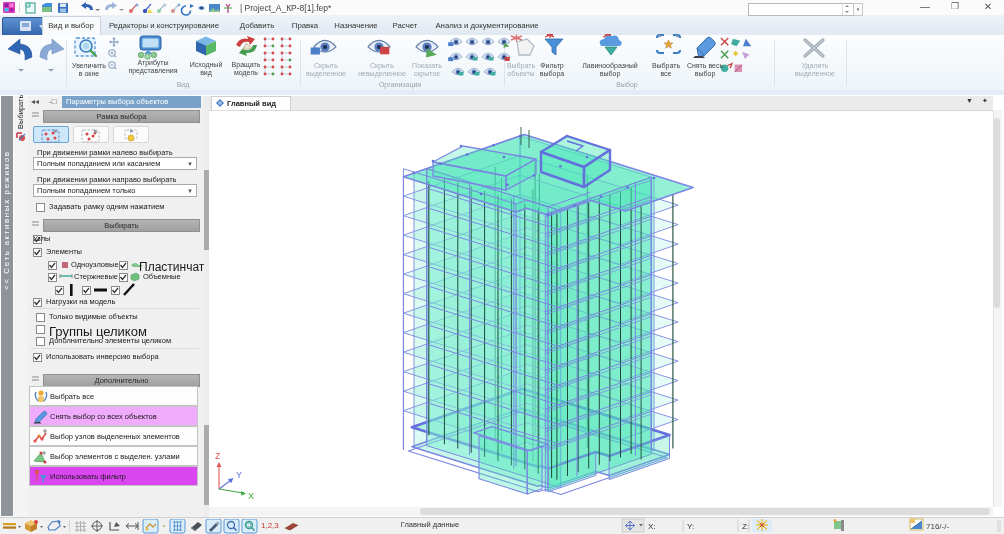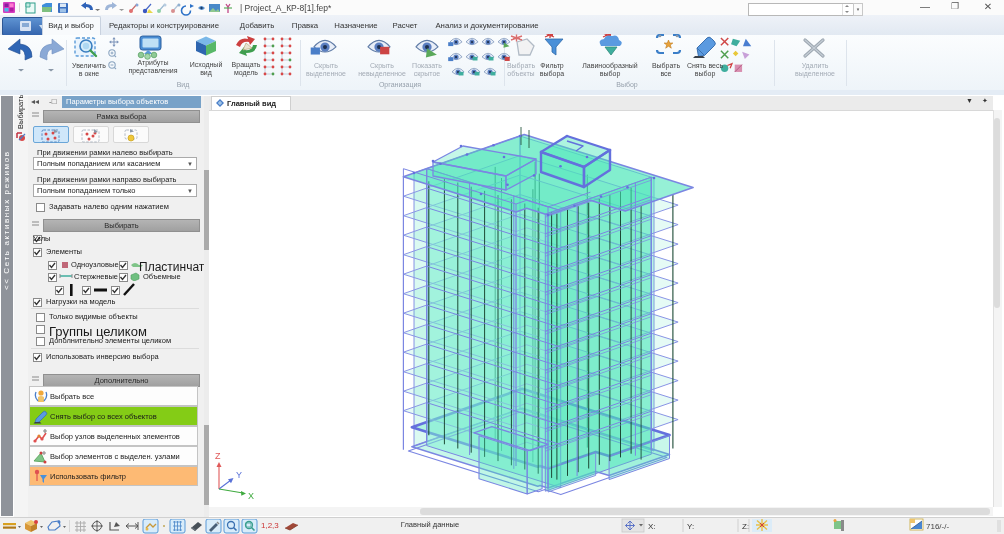--- a/index.html
+++ b/index.html
@@ -284,21 +284,21 @@
       <circle cx="14" cy="5" r="1.5" fill="#d84848"></circle>
       <path d="M13 1 l4 3 -4 1z" fill="#8a98a8"></path>
     </svg></div><div style="position:absolute;left:113px;top:126px;width:36px;height:17px;background:#fbfbfb;border:1px solid #d8d8d8;border-radius:2px;text-align:center;padding-top:1px;box-sizing:border-box"><svg width="20" height="15">
       <rect x="4" y="2" width="12" height="9" rx="1.5" fill="none" stroke="#b0b8c4" stroke-width="1" stroke-dasharray="2.5 1.5"></rect>
       <circle cx="10" cy="10" r="3" fill="#f0c83a" stroke="#c8a020" stroke-width="0.7"></circle>
       <path d="M9 1 l4 2.5 -4 1z" fill="#8a98a8"></path>
     </svg></div><div style="position:absolute;left:37px;top:148px;font-size:7.5px;color:#1a1a1a;white-space:nowrap">При движении рамки налево выбирать</div><div style="position:absolute;left:33px;top:157px;width:164px;height:13px;background:#fff;border:1px solid #aaa;font-size:7.5px;color:#222;line-height:12px;padding-left:3px;box-sizing:border-box;white-space:nowrap">Полным попаданием или касанием<span style="position:absolute;right:3px;top:0;color:#555;font-size:6px">▼</span></div><div style="position:absolute;left:37px;top:175px;font-size:7.5px;color:#1a1a1a;white-space:nowrap">При движении рамки направо выбирать</div><div style="position:absolute;left:33px;top:184px;width:164px;height:13px;background:#fff;border:1px solid #aaa;font-size:7.5px;color:#222;line-height:12px;padding-left:3px;box-sizing:border-box;white-space:nowrap">Полным попаданием только<span style="position:absolute;right:3px;top:0;color:#555;font-size:6px">▼</span></div><div style="position:absolute;left:36px;top:202px;width:160px;height:10px">
 <svg width="9" height="9" style="position:absolute;top:0.5px">
       <rect x="0.5" y="0.5" width="8" height="8" fill="#fff" stroke="#8a8a8a"></rect>
     </svg>
-<span style="position:absolute;left:13px;top:0px;font-size:7.5px;color:#1a1a1a;white-space:nowrap">Задавать налево одним нажатием</span>
+<span style="position:absolute;left:13px;top:0px;font-size:7.5px;color:#1a1a1a;white-space:nowrap">Задавать рамку одним нажатием</span>
   </div><svg width="10" height="10" style="position:absolute;left:31px;top:219px">
     <path d="M1 3 l7 0 M1 6 l7 0" stroke="#8a8a8a" stroke-width="1.2"></path>
   </svg>
 <div style="position:absolute;left:43px;top:219px;width:155px;height:11px;background:linear-gradient(#b4b4b4,#a0a0a0);border:1px solid #909090;color:#2a2a2a;font-size:7.5px;text-align:center;line-height:11px">Выбирать</div><div style="position:absolute;left:33px;top:234px;width:160px;height:10px">
 <svg width="9" height="9" style="position:absolute;top:0.5px">
       <rect x="0.5" y="0.5" width="8" height="8" fill="#fff" stroke="#8a8a8a"></rect>
       <path d="M1.5 4 l2 2.5 3.5 -4.5" stroke="#333" stroke-width="1.3" fill="none"></path>
     </svg>
 <span style="position:absolute;left:0;top:0px;font-size:7.5px;color:#1a1a1a;white-space:nowrap">Узлы</span>
   </div><div style="position:absolute;left:33px;top:247px;width:160px;height:10px">
@@ -394,21 +394,21 @@
   </div><svg width="10" height="10" style="position:absolute;left:31px;top:374px">
     <path d="M1 3 l7 0 M1 6 l7 0" stroke="#8a8a8a" stroke-width="1.2"></path>
   </svg>
 <div style="position:absolute;left:43px;top:374px;width:155px;height:11px;background:linear-gradient(#b4b4b4,#a0a0a0);border:1px solid #909090;color:#2a2a2a;font-size:7.5px;text-align:center;line-height:11px">Дополнительно</div><div style="position:absolute;left:29px;top:386px;width:169px;height:20px;background:#fdfdfd;border:1px solid #c4c4c4;box-sizing:border-box">
 <div style="position:absolute;left:3px;top:2px;width:14px;height:14px"><svg width="15" height="15">
         <circle cx="8" cy="4" r="2.6" fill="#f0a83a"></circle>
         <path d="M5 8 q3 -2 6 0 l0 5 -6 0z" fill="#f0c46a"></path>
         <path d="M3 3 q-2 5 2 9 M13 3 q2 5 -2 9" stroke="#4a7ec8" stroke-width="1.3" fill="none"></path>
       </svg></div>
 <span style="position:absolute;left:20px;top:5px;font-size:7.5px;color:#1a1a1a;white-space:nowrap">Выбрать все</span>
-  </div><div style="position:absolute;left:29px;top:406px;width:169px;height:20px;background:#84cc16;border:1px solid #c4c4c4;box-sizing:border-box">
+  </div><div style="position:absolute;left:29px;top:406px;width:169px;height:20px;background:#f0abfc;border:1px solid #c4c4c4;box-sizing:border-box">
 <div style="position:absolute;left:3px;top:2px;width:14px;height:14px"><svg width="15" height="15">
         <path d="M3 10 l7 -7 q1.5 -1.5 3 0 q1.5 1.5 0 3 l-7 7 -4 1z" fill="#5a9ae0" stroke="#3a70b0" stroke-width="0.8"></path>
         <path d="M2 13 l5 0 1.5 1.5 -8 0z" fill="#38404a"></path>
       </svg></div>
 <span style="position:absolute;left:20px;top:5px;font-size:7.5px;color:#1a1a1a;white-space:nowrap">Снять выбор со всех объектов</span>
   </div><div style="position:absolute;left:29px;top:426px;width:169px;height:20px;background:#fdfdfd;border:1px solid #c4c4c4;box-sizing:border-box">
 <div style="position:absolute;left:3px;top:2px;width:14px;height:14px"><svg width="15" height="15">
         <path d="M2 12 l4 -5 3 3 4 -6" stroke="#e05050" stroke-width="1.6" fill="none"></path>
         <circle cx="2" cy="12" r="1.6" fill="#e05050"></circle>
         <circle cx="6" cy="7" r="1.6" fill="#e08030"></circle>
@@ -417,21 +417,21 @@
       </svg></div>
 <span style="position:absolute;left:20px;top:5px;font-size:7.5px;color:#1a1a1a;white-space:nowrap">Выбор узлов выделенных элементов</span>
   </div><div style="position:absolute;left:29px;top:446px;width:169px;height:20px;background:#fdfdfd;border:1px solid #c4c4c4;box-sizing:border-box">
 <div style="position:absolute;left:3px;top:2px;width:14px;height:14px"><svg width="15" height="15">
         <path d="M1 12 l7 -8 4 9z" fill="#7fc488" stroke="#4f9e4f" stroke-width="0.8"></path>
         <circle cx="8" cy="4" r="1.5" fill="#d04040"></circle>
         <circle cx="12" cy="13" r="1.5" fill="#d04040"></circle>
         <path d="M9 4 l4 0 M11 2 l0 4" stroke="#888" stroke-width="1"></path>
       </svg></div>
 <span style="position:absolute;left:20px;top:5px;font-size:7.5px;color:#1a1a1a;white-space:nowrap">Выбор элементов с выделен. узлами</span>
-  </div><div style="position:absolute;left:29px;top:466px;width:169px;height:20px;background:#fdba74;border:1px solid #c4c4c4;box-sizing:border-box">
+  </div><div style="position:absolute;left:29px;top:466px;width:169px;height:20px;background:#d946ef;border:1px solid #c4c4c4;box-sizing:border-box">
 <div style="position:absolute;left:3px;top:2px;width:14px;height:14px"><svg width="15" height="15">
         <circle cx="4" cy="3" r="2.2" fill="#e05050"></circle>
         <path d="M4 5 l0 7" stroke="#e05050" stroke-width="1.2"></path>
         <path d="M7 6 l7 0 -3 4 0 4 -1.5 -1.5 0 -2.5z" fill="#4a90d8"></path>
       </svg></div>
 <span style="position:absolute;left:20px;top:5px;font-size:7.5px;color:#1a1a1a;white-space:nowrap">Использовать фильтр</span>
   </div><div style="position:absolute;left:204px;top:96px;width:5px;height:421px;background:#ececec"></div><div style="position:absolute;left:204px;top:170px;width:5px;height:80px;background:#ababab"></div><div style="position:absolute;left:204px;top:425px;width:5px;height:80px;background:#ababab"></div><div style="position:absolute;left:209px;top:95px;width:795px;height:422px;background:#fff"></div><div style="position:absolute;left:209px;top:96px;width:784px;height:14px;background:#ebebeb;border-bottom:1px solid #d8d8d8"></div><div style="position:absolute;left:211px;top:96px;width:80px;height:14px;background:#fff;border:1px solid #cfcfcf;border-bottom:none;box-sizing:border-box"></div><svg width="8" height="8" style="position:absolute;left:216px;top:99px">
     <path d="M4 0 L8 4 4 8 0 4z" fill="#4a7ec8"></path>
     <path d="M4 1.8 L6.2 4 4 6.2 1.8 4z" fill="#9ec4e8"></path>
   </svg><div style="position:absolute;left:227px;top:99px;font-size:7.5px;font-weight:bold;color:#222">Главный вид</div><div style="position:absolute;left:966px;top:97px;font-size:7px;color:#333">▼</div><div style="position:absolute;left:982px;top:97px;font-size:7px;color:#333">✦</div><div style="position:absolute;left:993px;top:110px;width:8px;height:397px;background:#f4f4f4;border-left:1px solid #e0e0e0"></div><div style="position:absolute;left:994px;top:118px;width:6px;height:190px;background:#dcdcdc;border-radius:3px"></div><div style="position:absolute;left:209px;top:507px;width:784px;height:9px;background:#f4f4f4"></div><div style="position:absolute;left:420px;top:508px;width:570px;height:7px;background:#dcdcdc;border-radius:3px"></div><svg width="799" height="440" viewBox="205 95 799 440" style="position:absolute;left:205px;top:95px">

